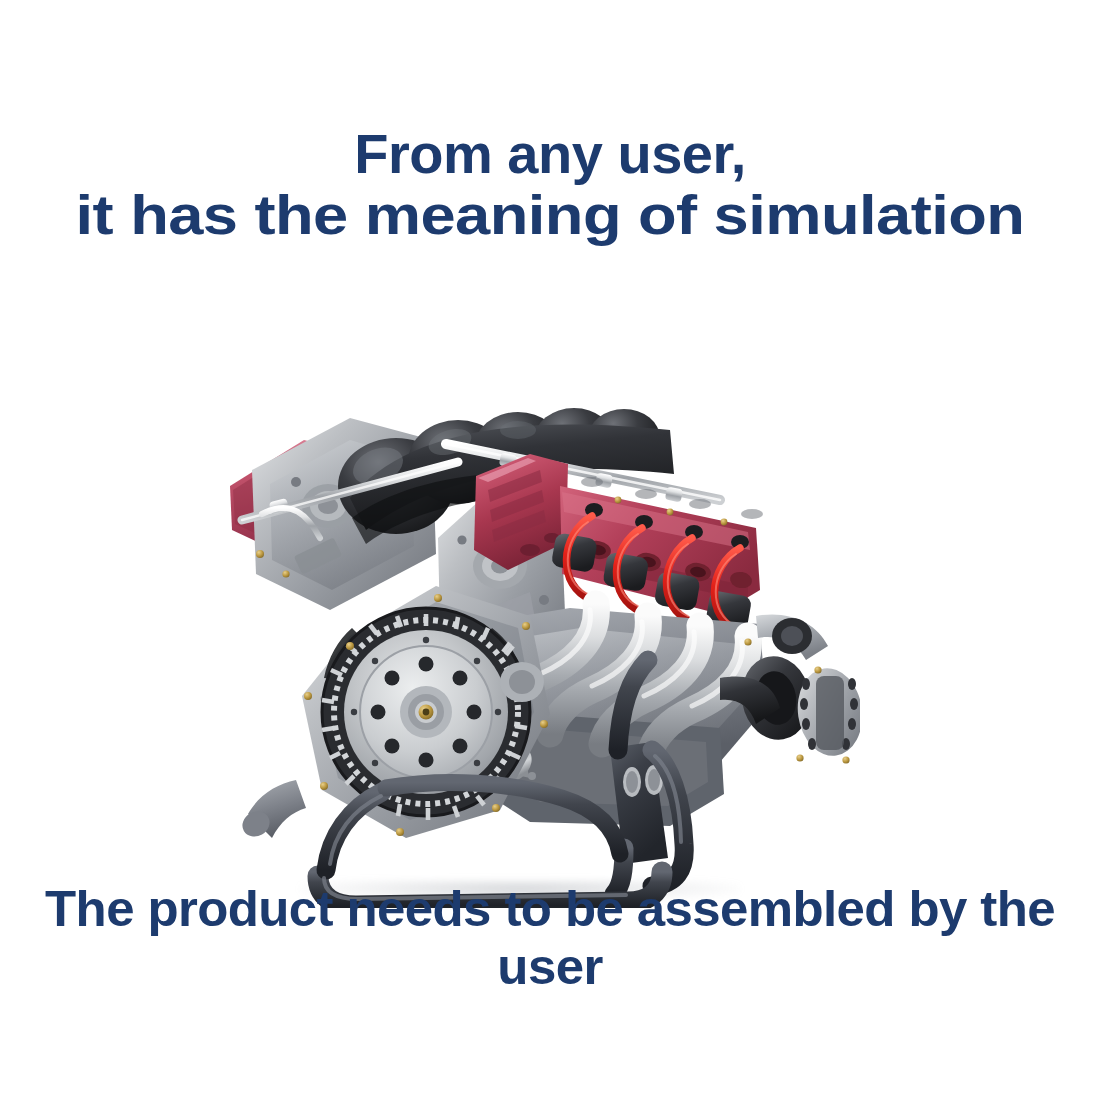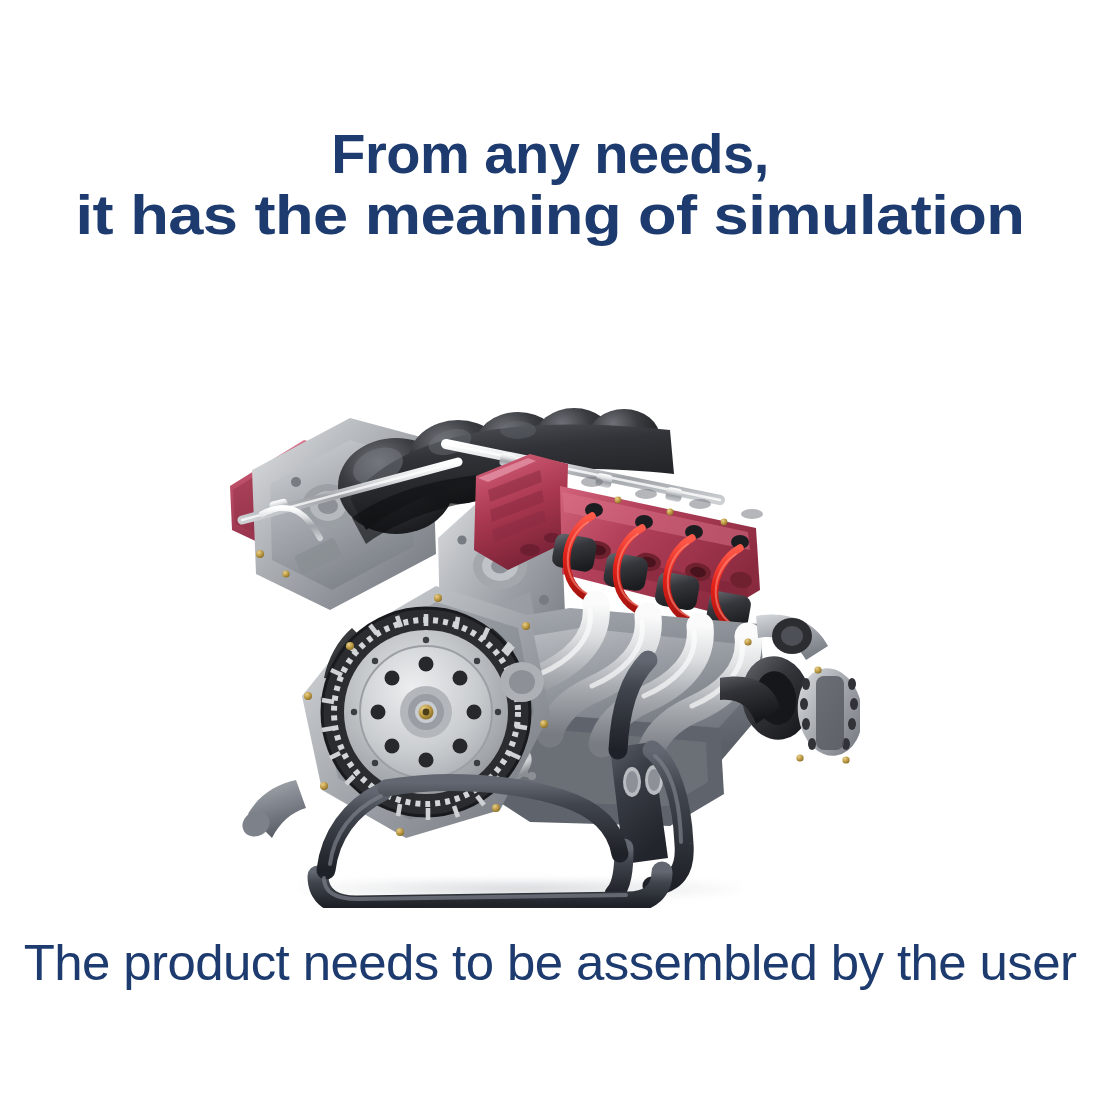--- a/index.html
+++ b/index.html
@@ -41,25 +41,25 @@
     font-size: 56px;
     transform: scaleX(1.13);
     transform-origin: center center;
     margin-top: 2px;
   }
 
   
   .caption {
     position: absolute;
     left: 0;
-    top: 934px;
+    top: 880px;
     width: 1100px;
     text-align: center;
     color: #1d3b6e;
-    font-weight: 400;
+    font-weight: 700;
     font-size: 50px;
     letter-spacing: -0.6px;
   }
   .caption-text {
     display: inline-block;
     transform: scaleX(1.02);
     transform-origin: center center;
   }
 
   
@@ -85,21 +85,21 @@
     filter: blur(3px);
     pointer-events: none;
   }
 </style>
 </head>
 <body>
 
 <div class="canvas">
 
   <div class="headline">
-    <span class="headline-line-1">From any needs,</span>
+    <span class="headline-line-1">From any user,</span>
     <span class="headline-line-2">it has the meaning of simulation</span>
   </div>
 
   <div class="ground-shadow"></div>
 
   <div class="product">
     <svg width="660" height="530" viewBox="0 0 660 530" xmlns="http://www.w3.org/2000/svg">
       <defs>
 
         <linearGradient id="alum" x1="0" y1="0" x2="1" y2="1">

